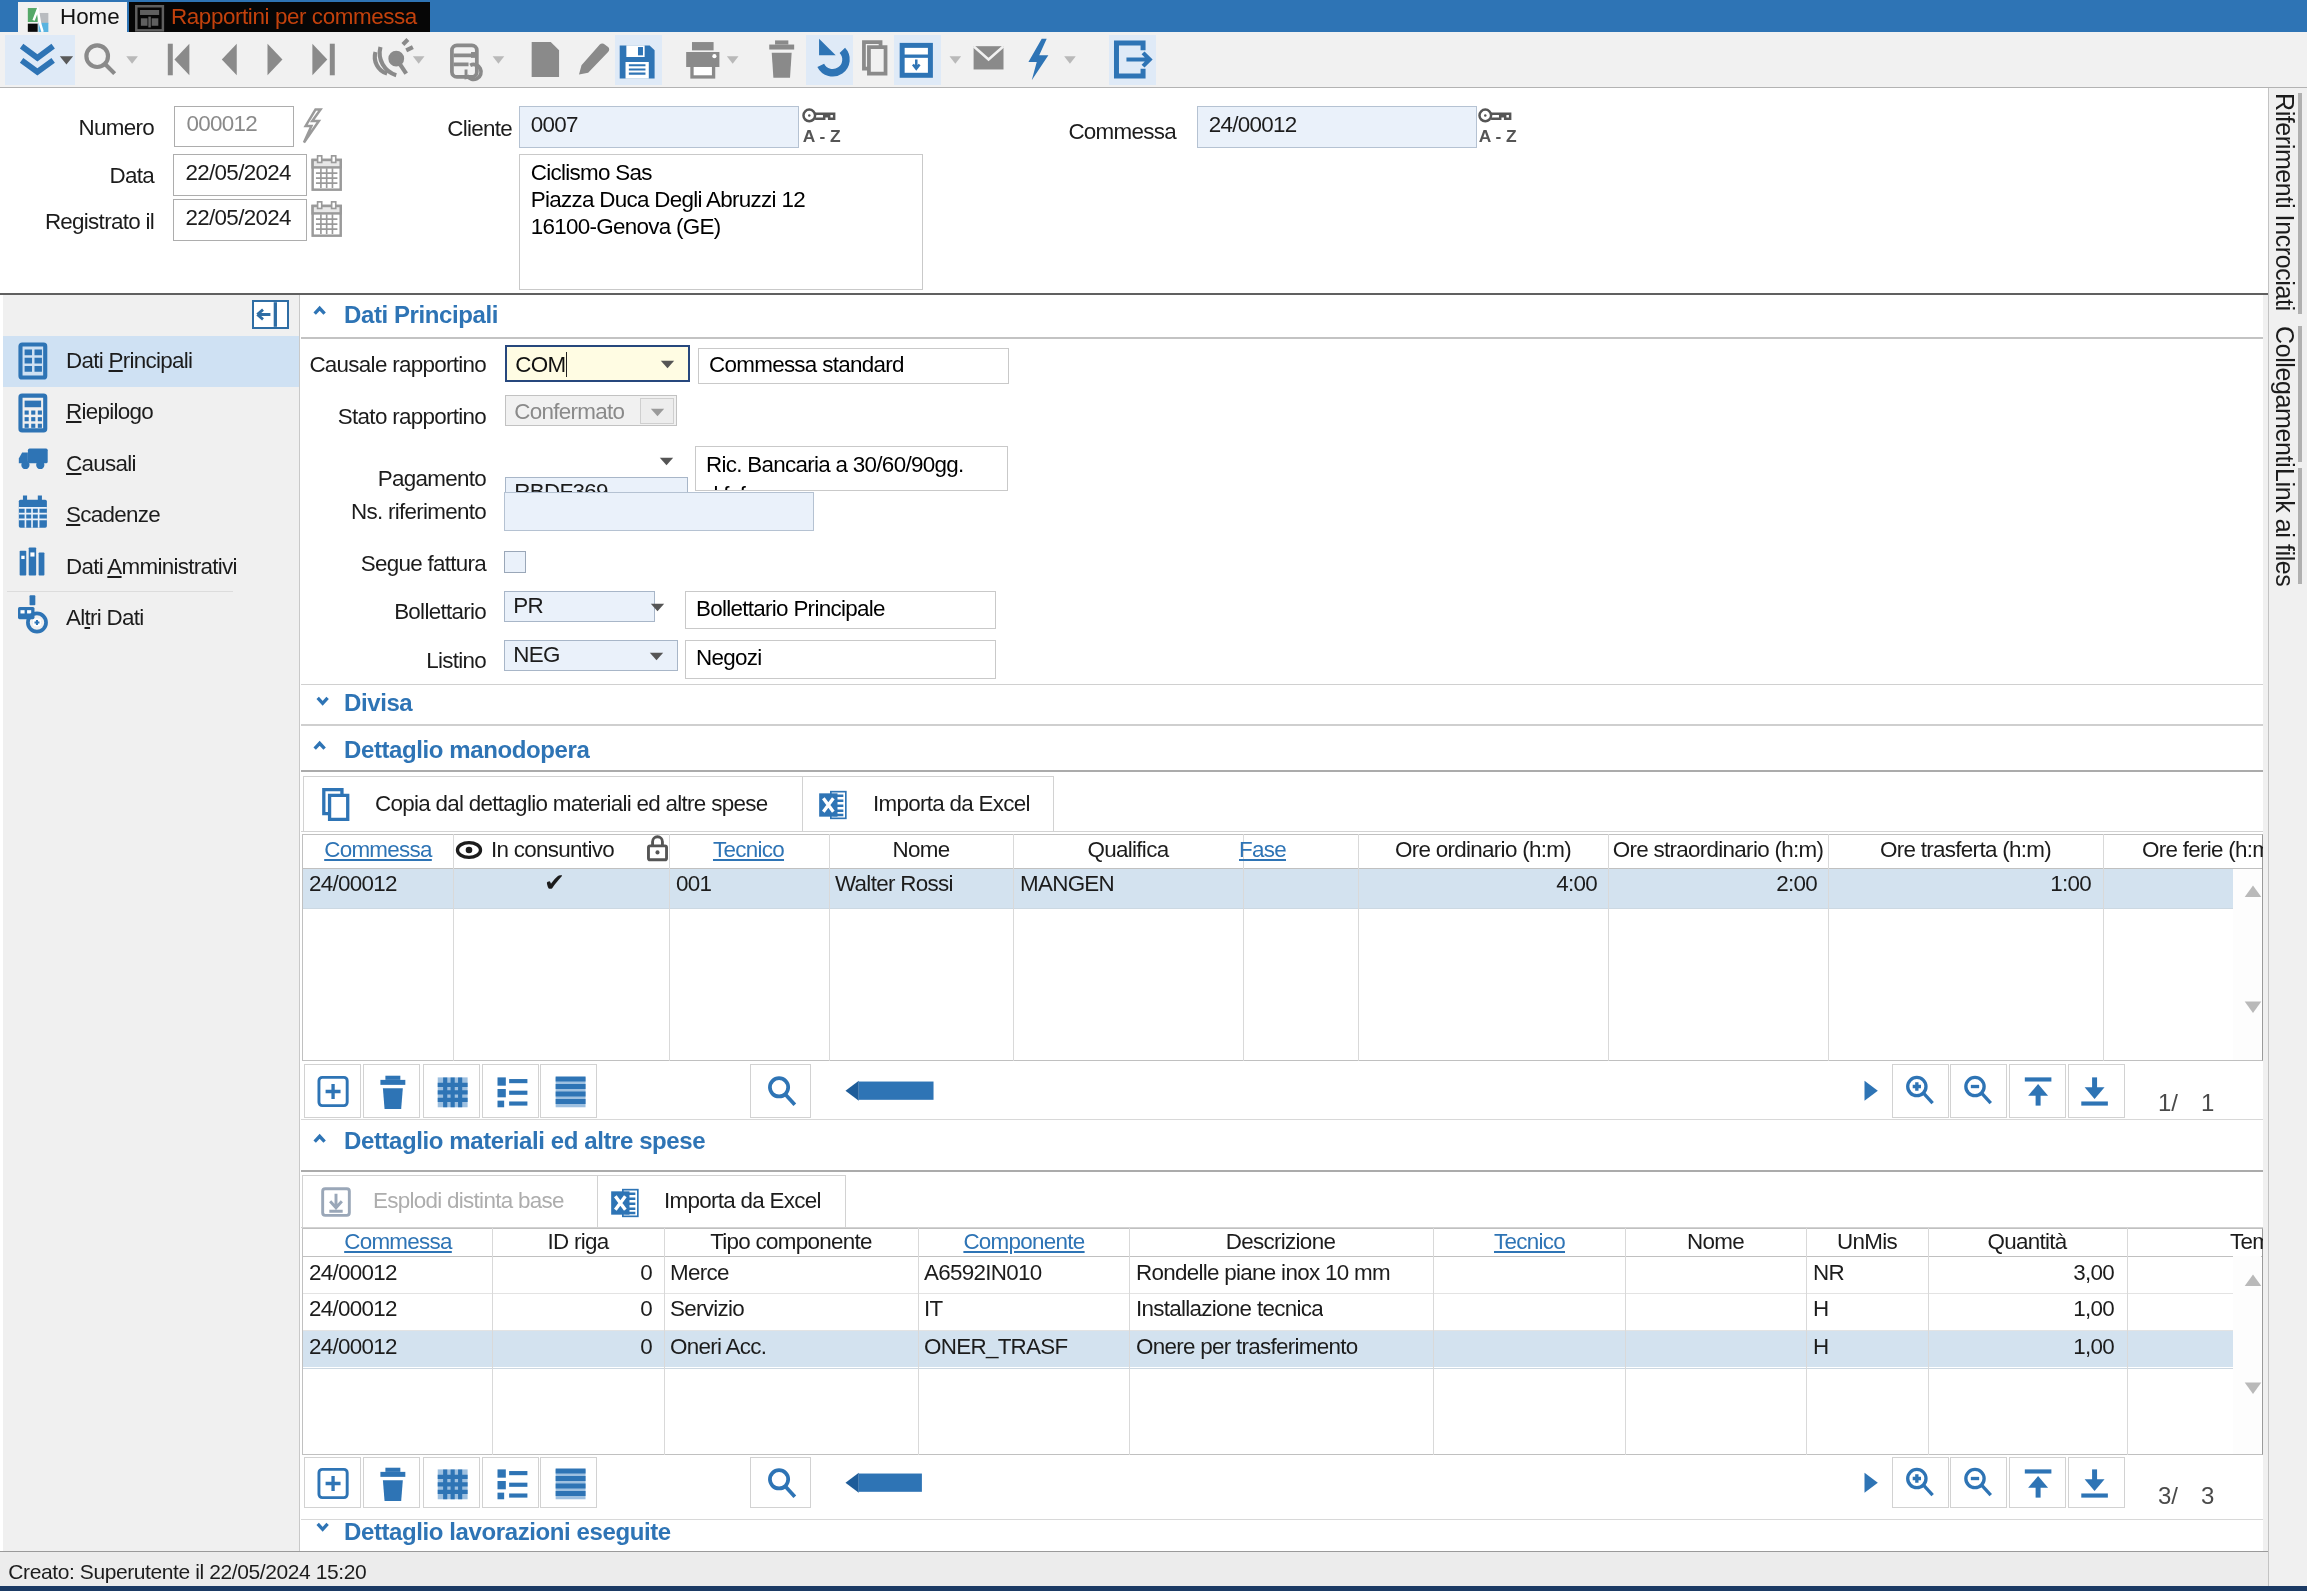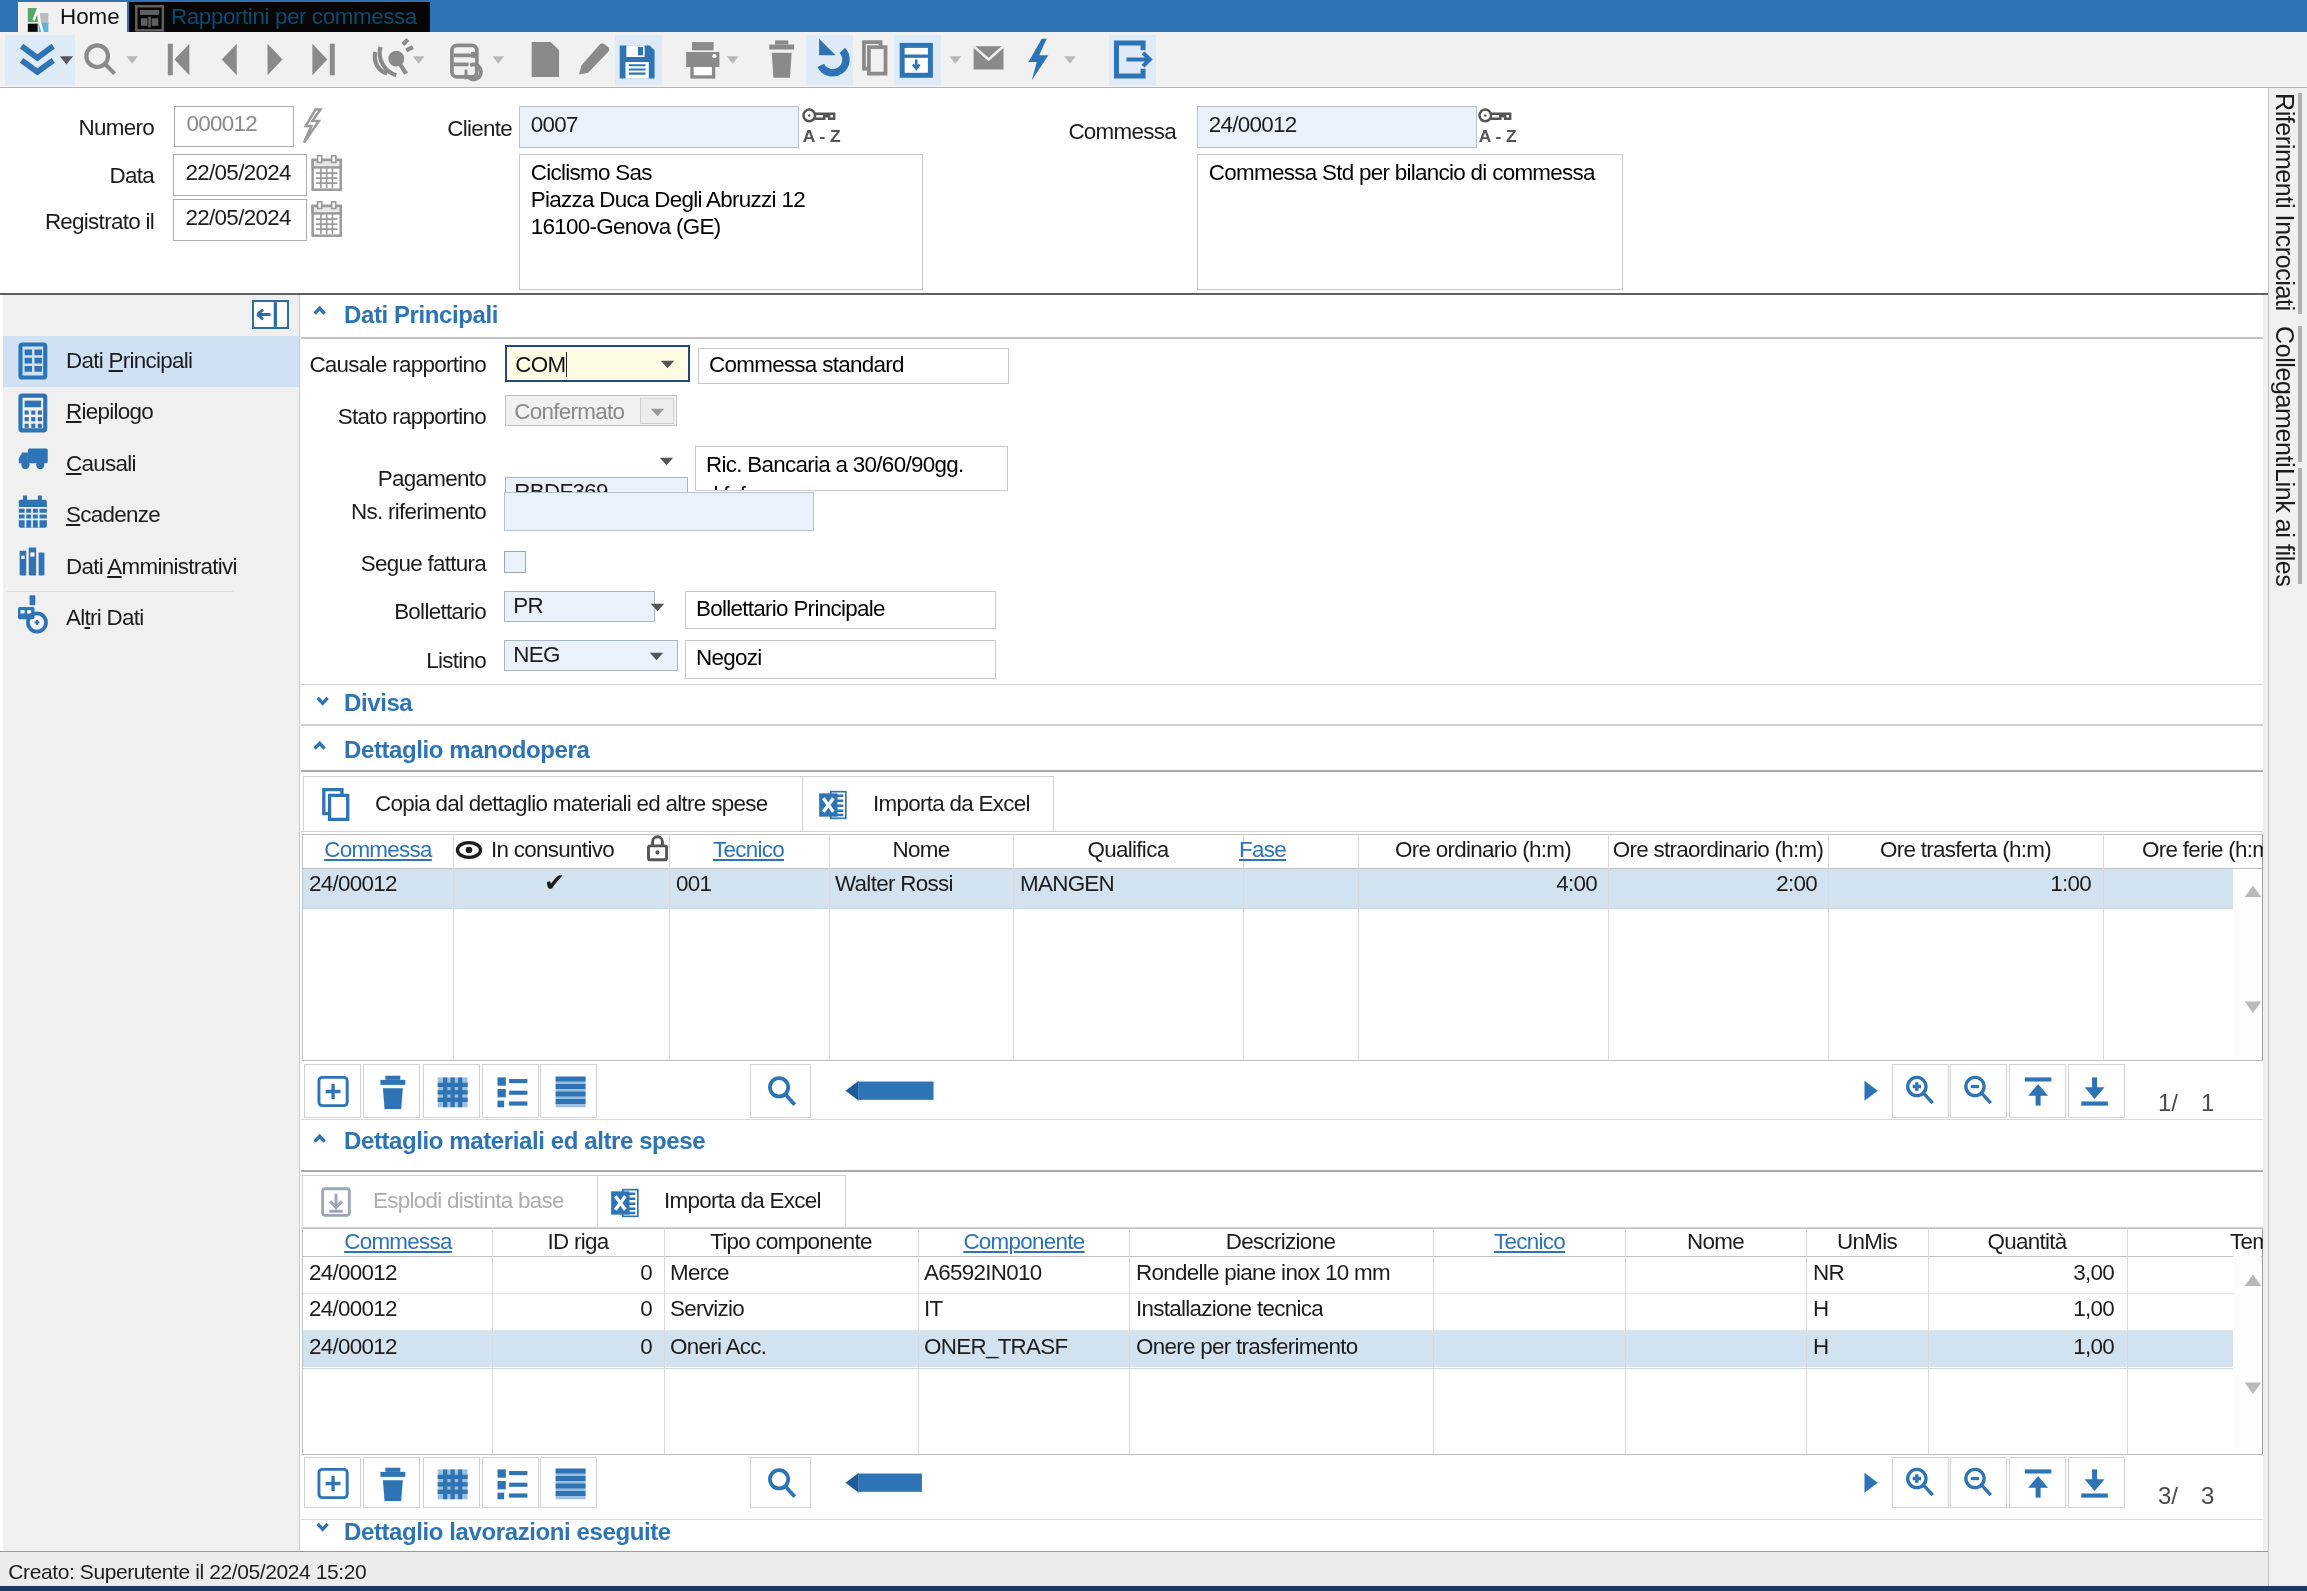--- a/index.html
+++ b/index.html
@@ -41,21 +41,21 @@
   <div class="abs" style="left:129px;top:1.7px;width:301px;height:31px;background:#060606;"></div>
   <div class="abs" style="left:135px;top:5px;">
     <svg width="30" height="26.6" viewBox="0 0 36 32">
       <rect x="1.5" y="1.5" width="32" height="29" fill="none" stroke="#5f5f5f" stroke-width="3"></rect>
       <rect x="6" y="6" width="23" height="6" fill="#5f5f5f"></rect>
       <rect x="7" y="16" width="8" height="9" fill="#5f5f5f"></rect>
       <rect x="20" y="16" width="8" height="9" fill="#5f5f5f"></rect>
       <rect x="16" y="14" width="3" height="13" fill="#5f5f5f"></rect>
     </svg>
   </div>
-  <div class="abs" style="left:171px;top:4.2px;font-size:22.4px;letter-spacing:-0.4px;color:#0c4a6e;">Rapportini per commessa</div>
+  <div class="abs" style="left:171px;top:4.2px;font-size:22.4px;letter-spacing:-0.4px;color:#c2410c;">Rapportini per commessa</div>
 
   <div class="abs" style="left:0;top:32px;width:2307px;height:55px;background:#f1f1f1;border-bottom:1.7px solid #b3b3b3;"></div>
   <div id="toolbar-icons">
 
     <div class="abs" style="left:5px;top:35px;width:70px;height:50px;background:#dfeaf7;"></div>
     <div class="abs" style="left:615px;top:35px;width:47px;height:50px;background:#dfeaf7;"></div>
     <div class="abs" style="left:806px;top:35px;width:47px;height:50px;background:#dfeaf7;"></div>
     <div class="abs" style="left:894px;top:35px;width:47px;height:50px;background:#dfeaf7;"></div>
     <div class="abs" style="left:1109px;top:35px;width:47px;height:50px;background:#dfeaf7;"></div>
     <svg class="abs" style="left:0;top:32px;" width="1163" height="55" viewBox="0 0 1400 66">
@@ -190,21 +190,20 @@
       <text x="2" y="42" font-size="21" font-weight="bold" fill="#555" font-family="Liberation Sans">A - Z</text>
     </svg>
   </div>
 
   <div class="lbl" style="left:0;top:116px;width:512px;">Cliente</div>
   <div class="fldblue" style="left:519px;top:106px;width:280px;height:42px;padding:5px 0 0 10.8px;">0007</div>
   <div class="tarea" style="left:519px;top:154px;width:404px;height:136px;padding:4.2px 0 0 10.8px;">Ciclismo Sas<br>Piazza Duca Degli Abruzzi 12<br>16100-Genova (GE)</div>
 
   <div class="lbl" style="left:0;top:119px;width:1176px;">Commessa</div>
   <div class="fldblue" style="left:1197px;top:106px;width:280px;height:42px;padding:5px 0 0 10.8px;">24/00012</div>
-  <div class="tarea" style="left:1197px;top:154px;width:426px;height:136px;padding:4.2px 0 0 10.8px;">Commessa Std per bilancio di commessa</div>
 
   <div class="abs" style="left:0;top:293px;width:2268px;height:2.1px;background:#606060;"></div>
 
   <div class="abs" style="left:3.3px;top:295px;width:297px;height:1256px;background:#f0f0f0;border-right:0.8px solid #c9c9c9;box-sizing:border-box;"></div>
   <div id="nav-panel">
 
     <div class="abs" style="left:252px;top:300px;width:37px;height:29px;background:#fff;border:2.1px solid #2e6da4;box-sizing:border-box;">
       <svg width="32" height="25" viewBox="0 0 39 30">
         <rect x="24" y="0" width="4" height="30" fill="#2e6da4"></rect>
         <path d="M4 15 L20 15 M4 15 L11 9 M4 15 L11 21" stroke="#2e6da4" stroke-width="3.5" fill="none"></path>

